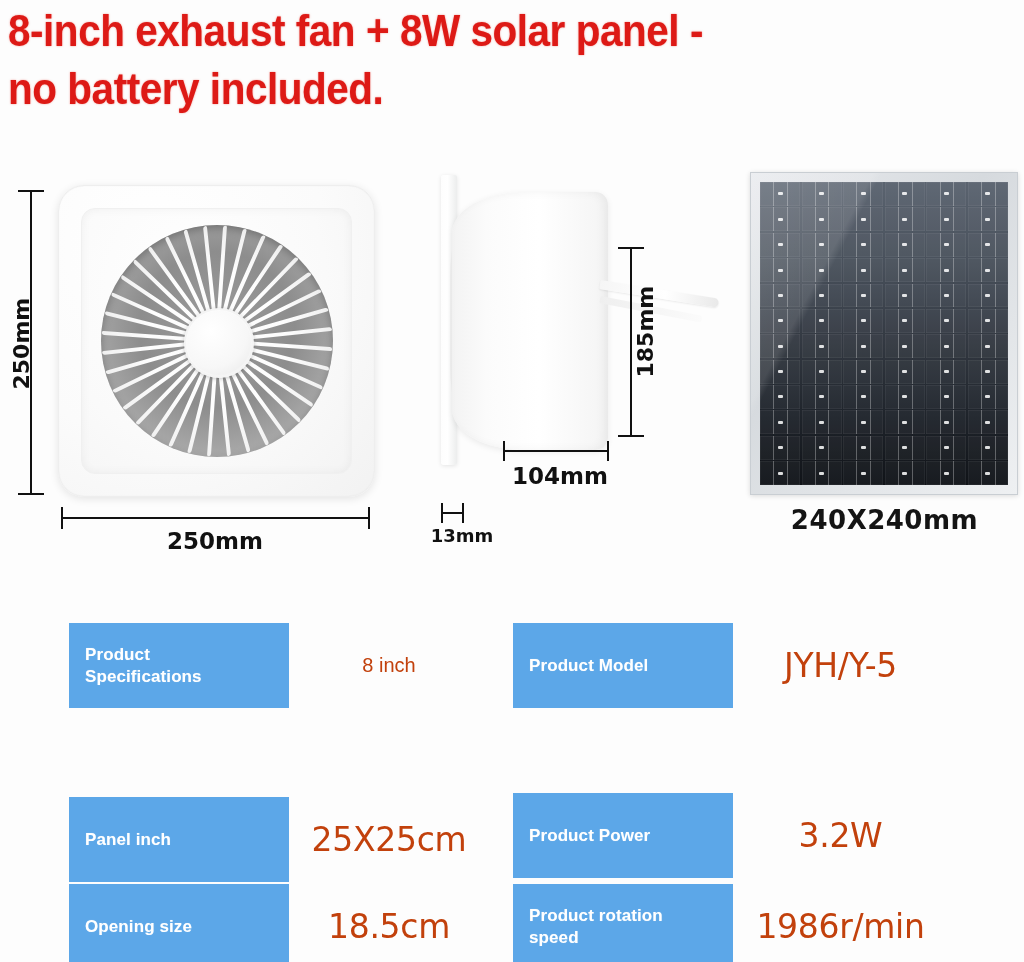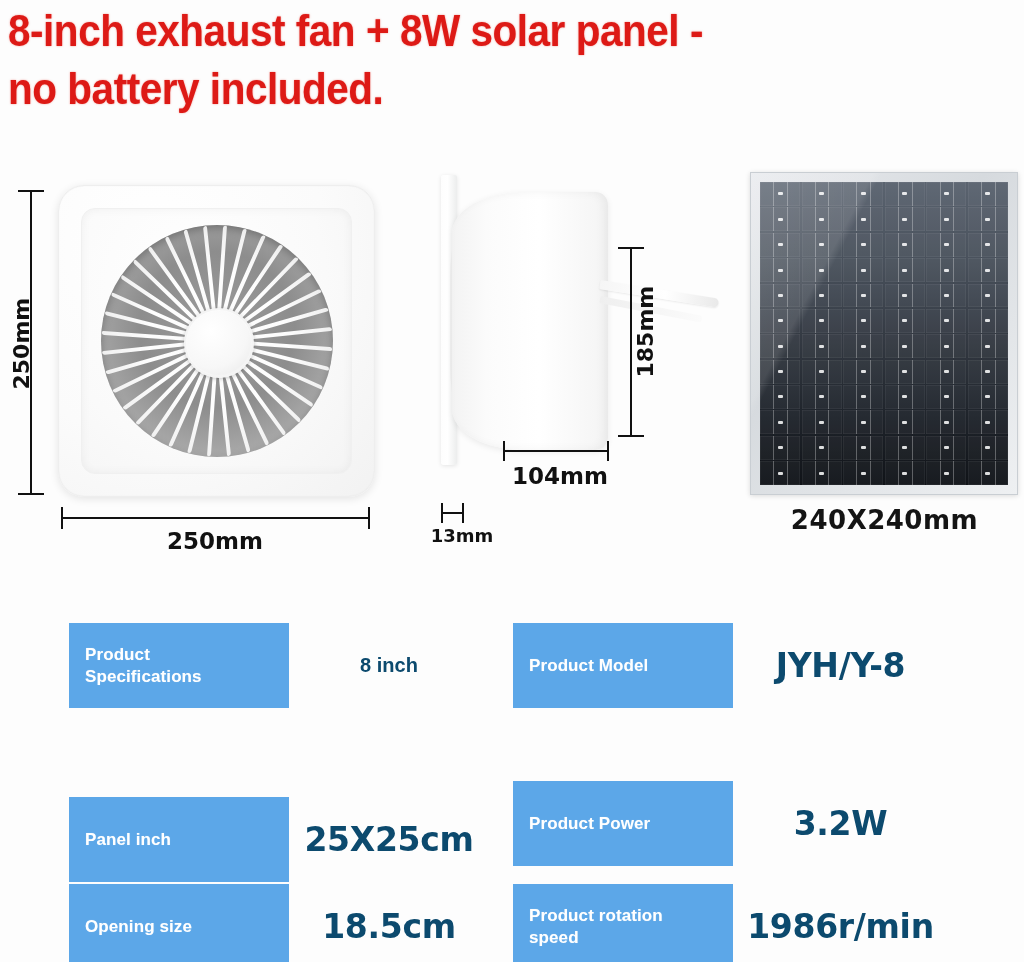--- a/index.html
+++ b/index.html
@@ -242,23 +242,23 @@
     text-shadow: 0 0 1px rgba(255,255,255,0.35);
   }
   .spec-value {
     position: absolute;
     left: 289px; top: 0;
     width: 200px; height: 85px;
     display: flex;
     align-items: center;
     justify-content: center;
     font-family: "DejaVu Sans", sans-serif;
-    font-weight: bold;
+    font-weight: normal;
     font-size: 33px;
-    color: #0c4a6e;
+    color: #c2410c;
     letter-spacing: -0.3px;
   }
   .spec-value.small {
     font-family: "Liberation Sans", sans-serif;
     font-size: 20px;
     letter-spacing: 0;
   }
   #spec-col-right .spec-label { left: 69px; width: 220px; }
   #spec-col-right .spec-value { left: 289px; width: 215px; }
 </style>
@@ -592,23 +592,23 @@
         <div class="spec-value">25X25cm</div>
       </div>
       <div class="spec-row" style="top: 274px;">
         <div class="spec-label" style="white-space: pre-line;">Opening size</div>
         <div class="spec-value">18.5cm</div>
       </div>
     </div>
   <div class="spec-col" id="spec-col-right">
       <div class="spec-row" style="top: 13px;">
         <div class="spec-label" style="white-space: pre-line;">Product Model</div>
-        <div class="spec-value">JYH/Y-8</div>
-      </div>
-      <div class="spec-row" style="top: 171px;">
+        <div class="spec-value">JYH/Y-5</div>
+      </div>
+      <div class="spec-row" style="top: 183px;">
         <div class="spec-label" style="white-space: pre-line;">Product Power</div>
         <div class="spec-value">3.2W</div>
       </div>
       <div class="spec-row" style="top: 274px;">
         <div class="spec-label" style="white-space: pre-line;">Product rotation
 speed</div>
         <div class="spec-value">1986r/min</div>
       </div>
     </div>
 </div>

